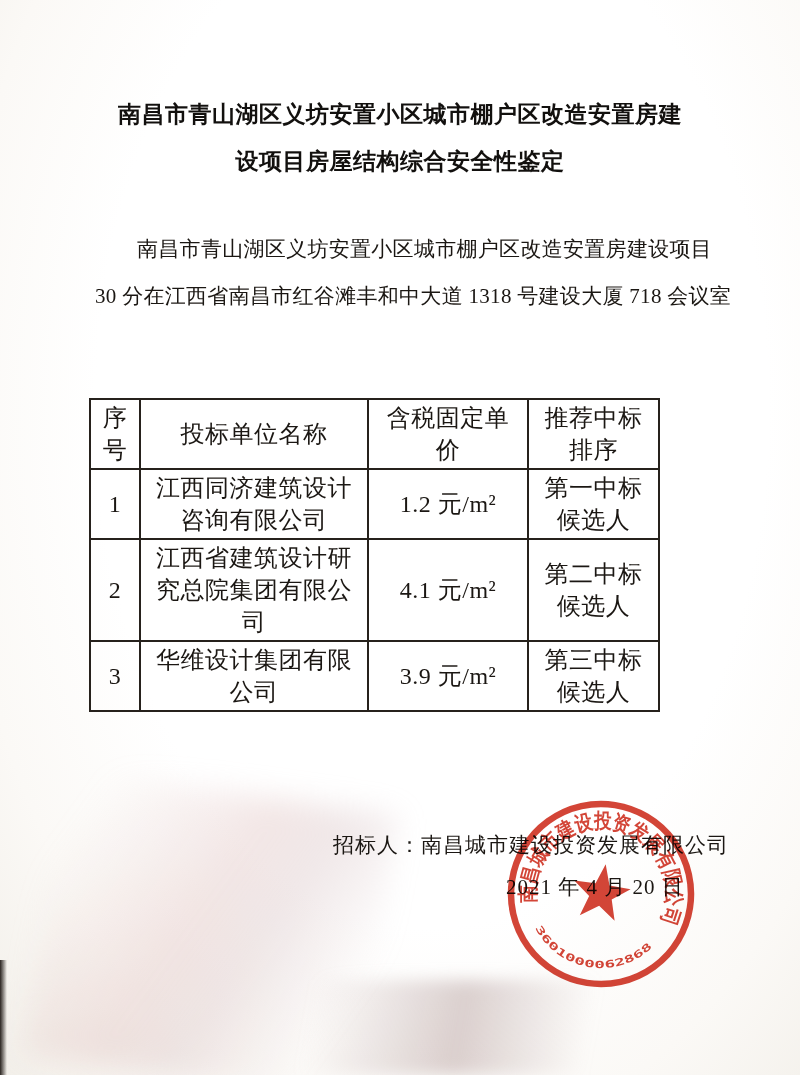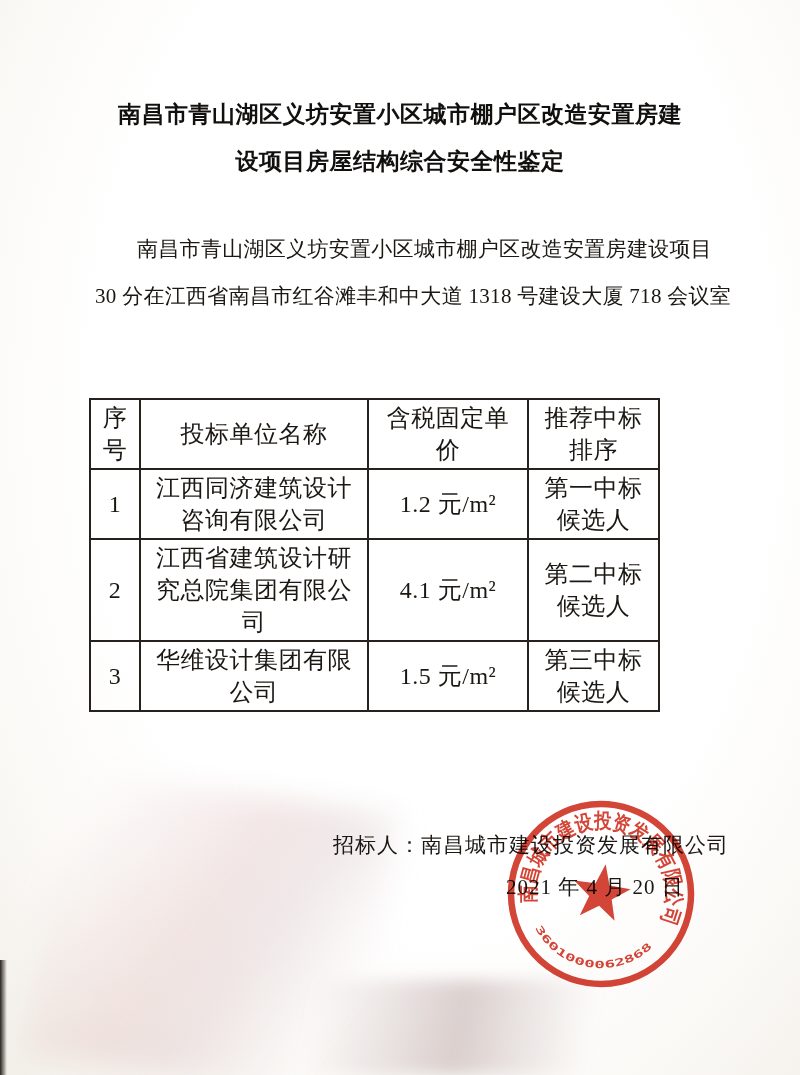--- a/index.html
+++ b/index.html
@@ -139,21 +139,21 @@
       </tr>
       <tr>
         <td>2</td>
         <td>江西省建筑设计研究总院集团有限公司</td>
         <td>4.1 元/m²</td>
         <td>第二中标候选人</td>
       </tr>
       <tr>
         <td>3</td>
         <td>华维设计集团有限公司</td>
-        <td>1.5 元/m²</td>
+        <td>3.9 元/m²</td>
         <td>第三中标候选人</td>
       </tr>
     </tbody>
   </table>
 
 
   <div class="sig-line">招标人：南昌城市建设投资发展有限公司</div>
   <div class="date-line">2021 年 4 月 20 日</div>
 
   <svg class="stamp" viewBox="0 0 200 200" aria-hidden="true">

